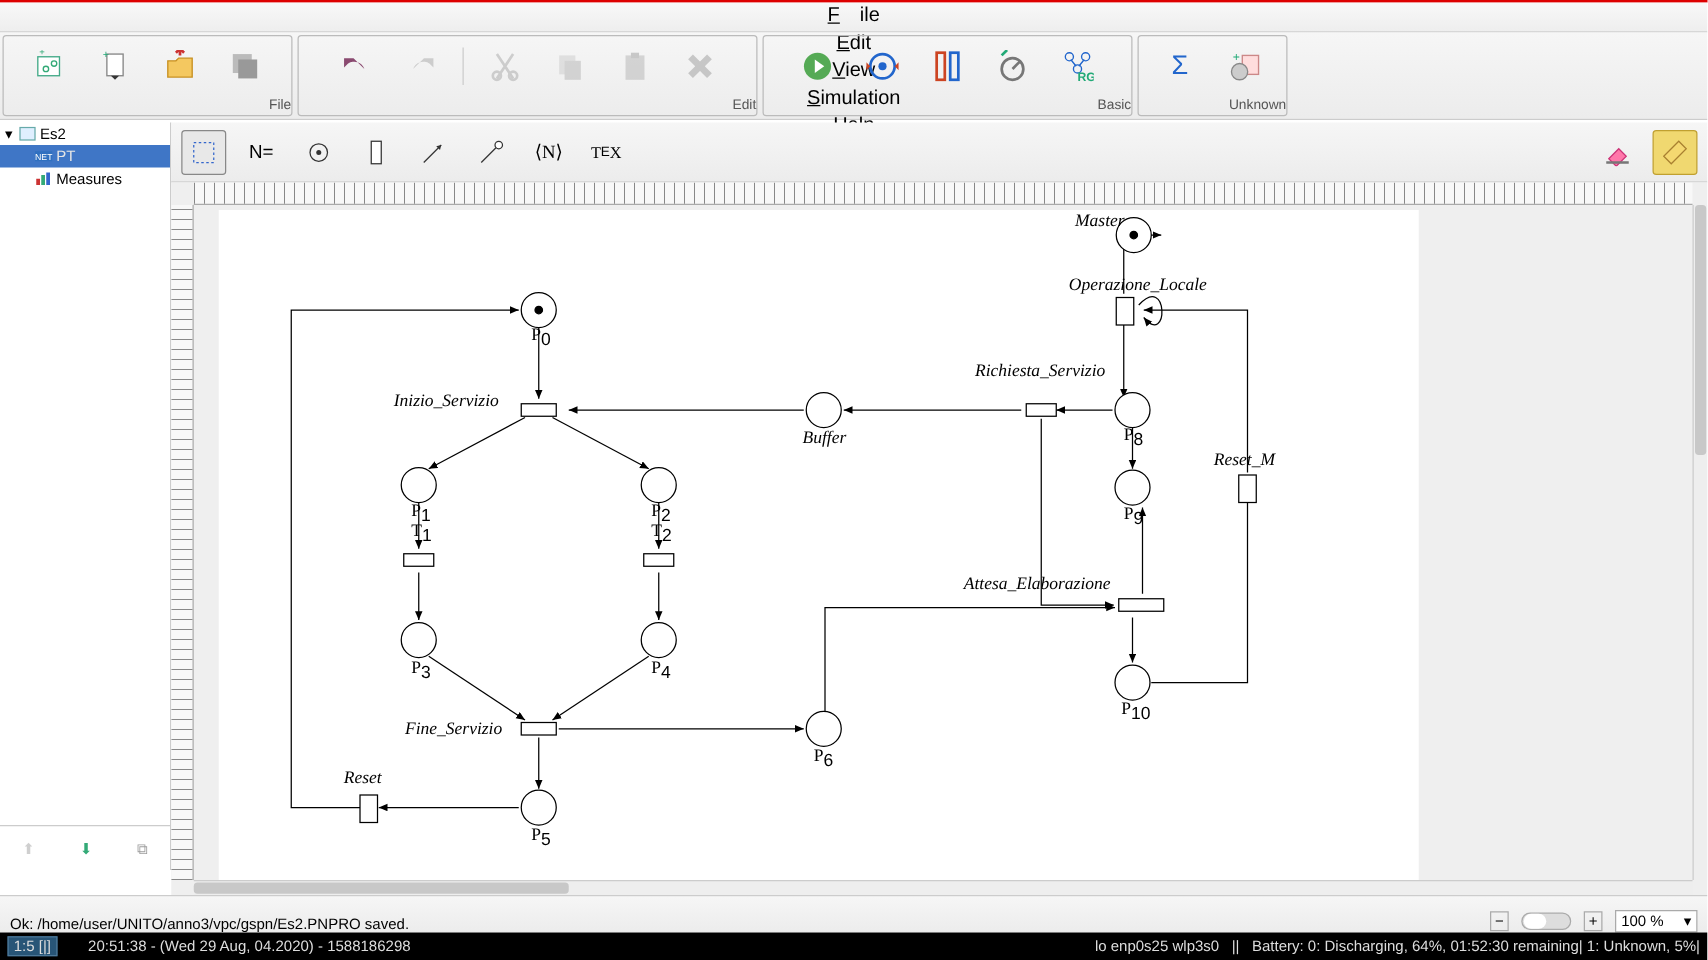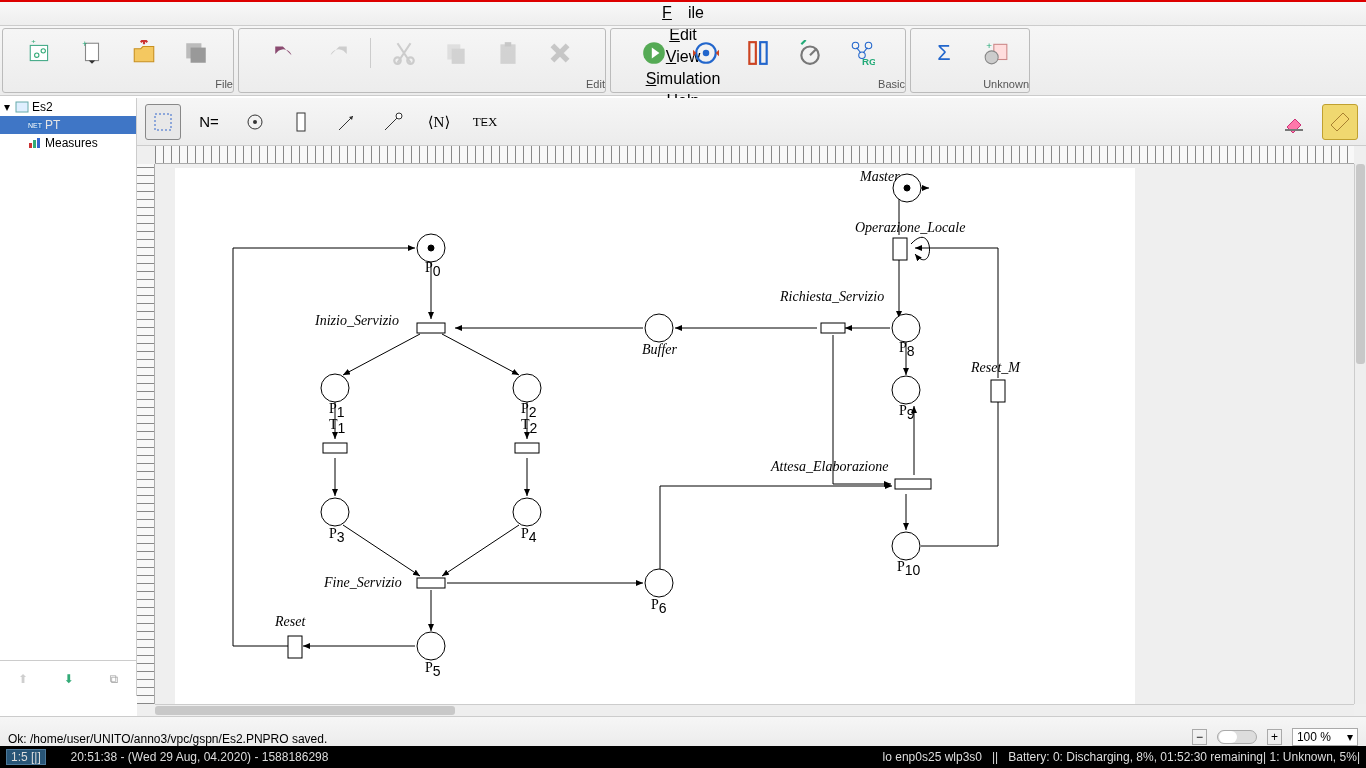--- a/index.html
+++ b/index.html
@@ -391,14 +391,14 @@
         <span>100 %</span>
         <span>▾</span>
       </div>
   </div>
 </div>
 
 <div class="i3bar">
   <span class="ws">1:5 [|]</span>
   <span>  20:51:38 - (Wed 29 Aug, 04.2020) - 1588186298</span>
   <span class="sep"></span>
-  <span>lo enp0s25 wlp3s0   ||   Battery: 0: Discharging, 8%, 01:52:30 remaining| 1: Unknown, 5%|</span>
+  <span>lo enp0s25 wlp3s0   ||   Battery: 0: Discharging, 64%, 01:52:30 remaining| 1: Unknown, 5%|</span>
 </div>
 
 </body></html>

